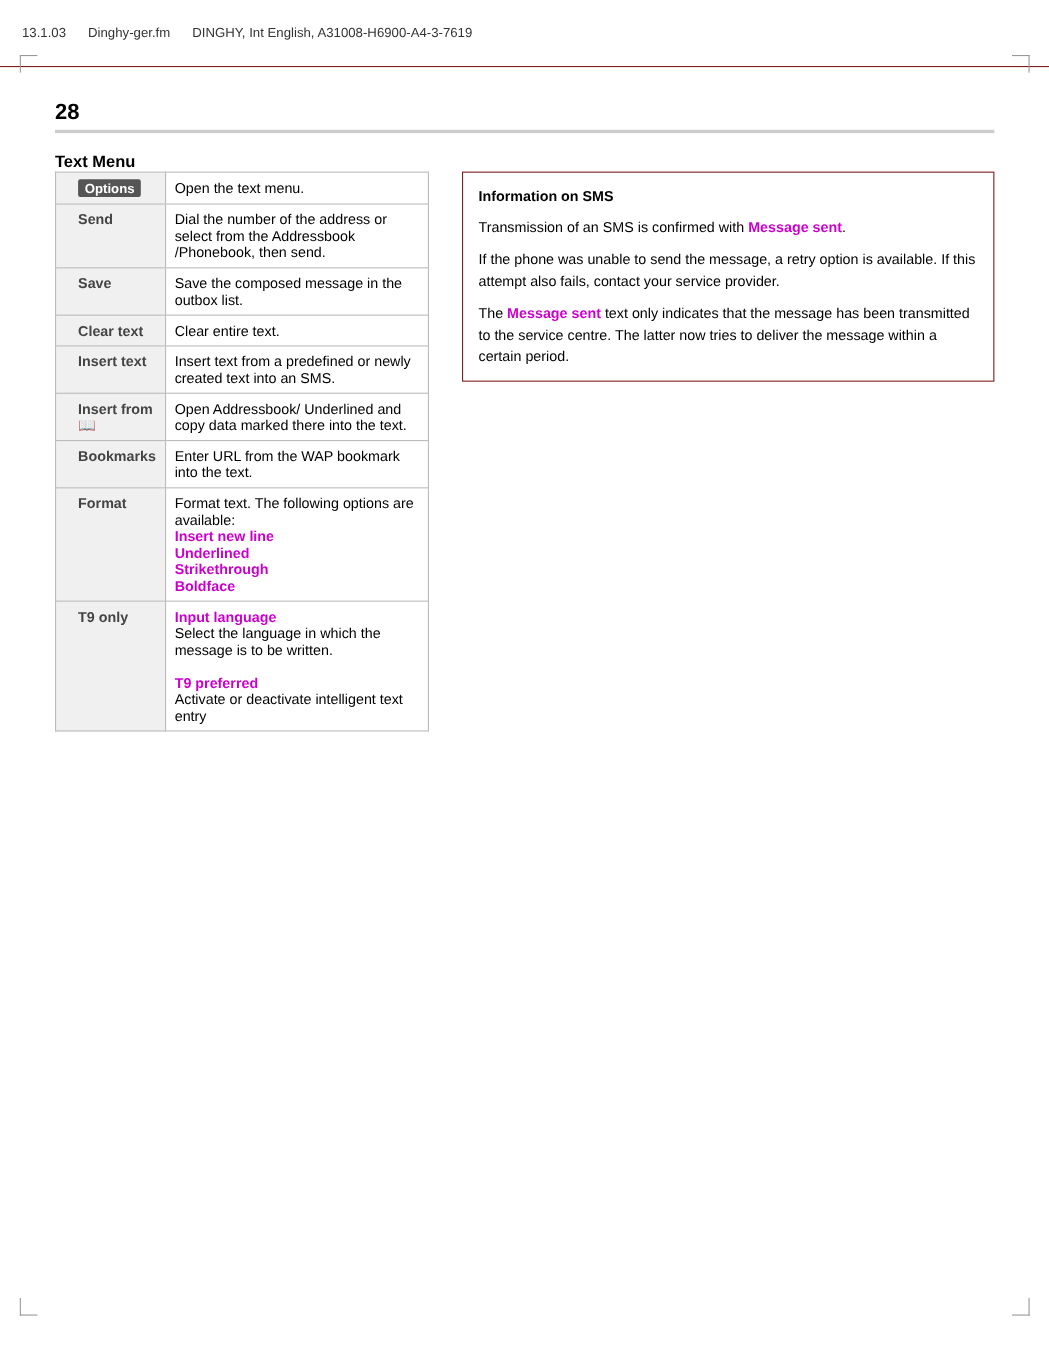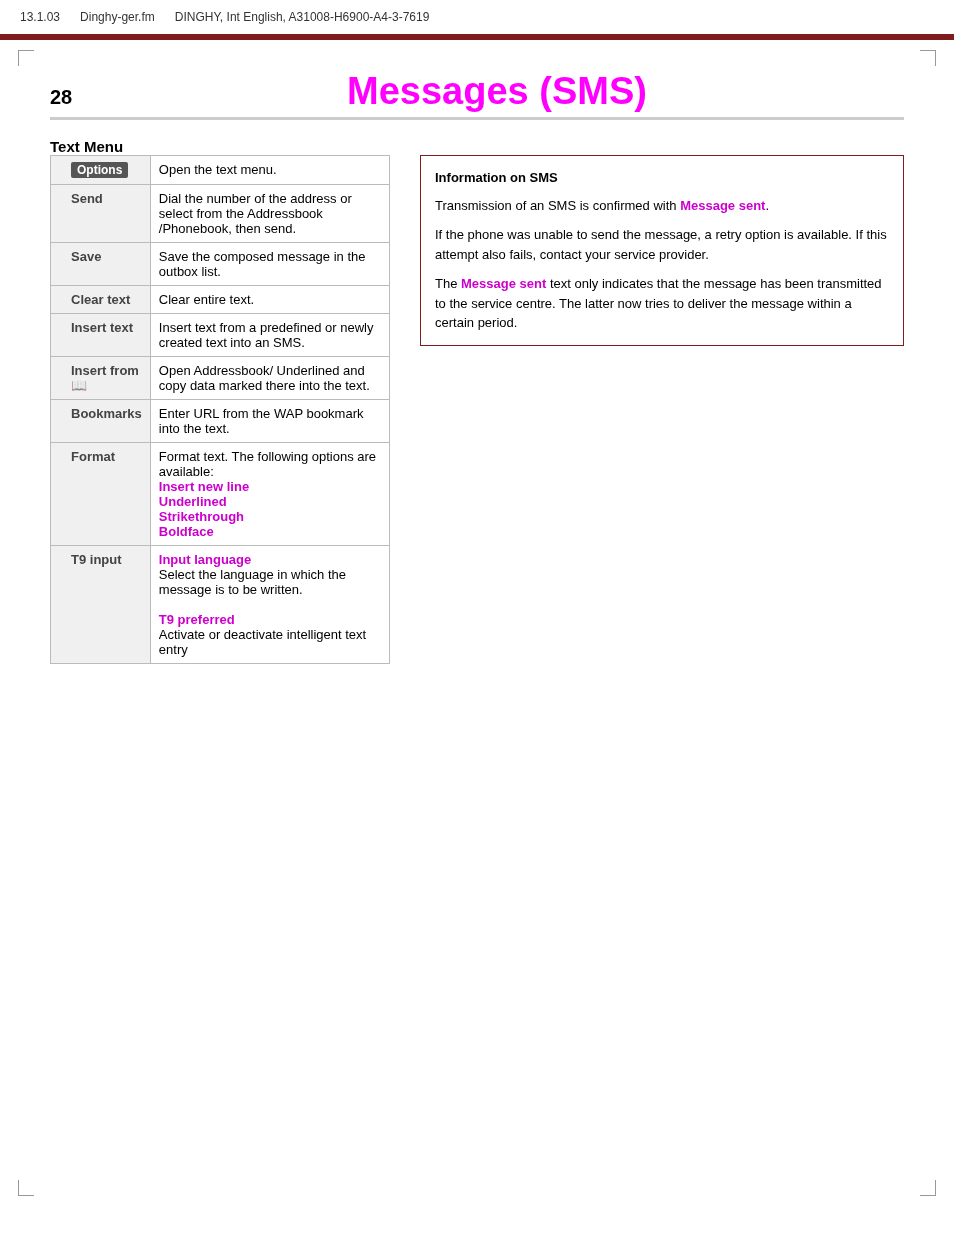--- a/index.html
+++ b/index.html
@@ -10,22 +10,22 @@
       font-family: Arial, Helvetica, sans-serif;
       font-size: 13px;
       color: #000;
       position: relative;
     }
 
     
     .header-bar {
       display: flex;
       align-items: center;
-      padding: 10px 20px;
-      border-bottom: 6px solid #7f1d1d;
+      padding: 23px 20px;
+      border-bottom: 1px solid #7f1d1d;
       font-size: 12px;
       color: #333;
     }
     .header-bar .header-left {
       display: flex;
       gap: 20px;
       align-items: center;
     }
     .header-bar .header-left span {
       font-size: 12px;
@@ -160,21 +160,20 @@
     <span>13.1.03</span>
     <span>Dinghy-ger.fm</span>
     <span>DINGHY, Int English, A31008-H6900-A4-3-7619</span>
   </div>
 </div>
 
 <div class="page-content">
 
   <div class="title-row">
     <span class="page-number">28</span>
-    <span class="page-title">Messages (SMS)</span>
   </div>
 
   <div class="section-heading">Text Menu</div>
 
   <div class="two-col">
 
     <div class="col-left">
       <table class="menu-table">
         <tbody>
 
@@ -221,21 +220,21 @@
             <td class="desc-cell">
               Format text. The following options are available:<br>
               <span class="highlight-magenta">Insert new line</span><br>
               <span class="highlight-magenta">Underlined</span><br>
               <span class="highlight-magenta">Strikethrough</span><br>
               <span class="highlight-magenta">Boldface</span>
             </td>
           </tr>
 
           <tr>
-            <td class="term-cell">T9 input</td>
+            <td class="term-cell">T9 only</td>
             <td class="desc-cell">
               <span class="highlight-magenta">Input language</span><br>
               Select the language in which the message is to be written.<br><br>
               <span class="highlight-magenta">T9 preferred</span><br>
               Activate or deactivate intelligent text entry
             </td>
           </tr>
 
         </tbody>
       </table>

